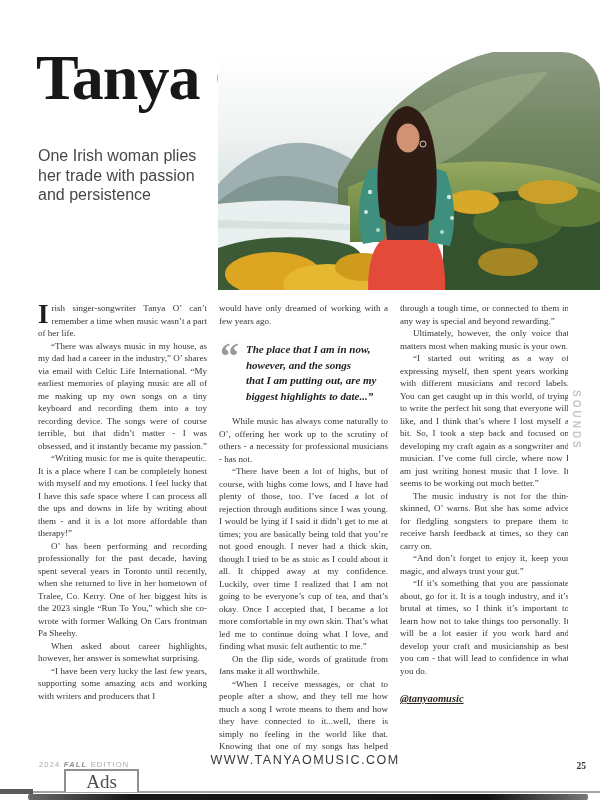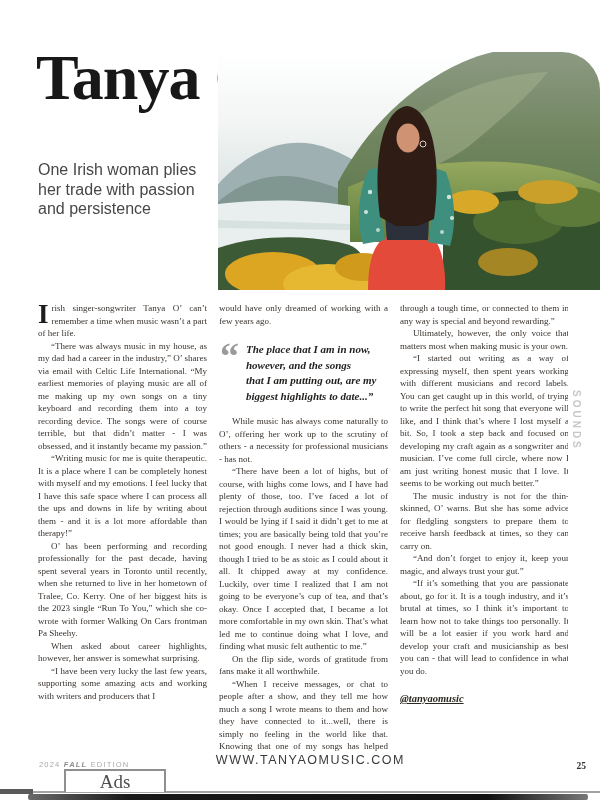--- a/index.html
+++ b/index.html
@@ -11,21 +11,21 @@
 
   
   .title {
     position:absolute; left:36px; top:44px; width:300px;
     font-family:"Liberation Serif", serif; font-weight:bold;
     font-size:64px; letter-spacing:-1px; color:#181818; line-height:1.05;
   }
   .subtitle {
     position:absolute; left:38px; top:146px; width:185px;
     font-family:"Liberation Sans", sans-serif; font-size:16px;
-    color:#474747; line-height:1.22;margin-top:14px;
+    color:#474747; line-height:1.22;
   }
 
   
   .photo {
     position:absolute; left:218px; top:52px; width:382px; height:238px;
     border-radius:0 38px 0 0; overflow:hidden;
   }
   .photo svg { display:block; }
 
   
@@ -59,21 +59,21 @@
 
   
   .side-label {
     position:absolute; left:571px; top:390px;
     writing-mode:vertical-rl; font-family:"Liberation Sans", sans-serif;
     font-size:10px; letter-spacing:3px; color:#c6c6c6; font-weight:600;
   }
 
   
   .website {
-    position:absolute; left:205px; top:753px; width:200px; text-align:right;
+    position:absolute; left:205px; top:753px; width:200px; text-align:center;
     font-family:"Liberation Sans", sans-serif; font-size:12.5px;
     letter-spacing:1.5px; color:#3a3a3a; font-weight:400;
   }
   .edition {
     position:absolute; left:39px; top:760px;
     font-family:"Liberation Sans", sans-serif; font-size:7.5px;
     letter-spacing:1.2px; color:#a9a9a9;
   }
   .edition .season { font-weight:bold; font-style:italic; color:#8f8f8f; }
   .page-number {
@@ -83,21 +83,21 @@
   }
   .bottom-rule {
     position:absolute; left:0; top:791px; width:600px; height:1.5px;
     background:#a3a3a3;
   }
   .bottom-rule-left {
     position:absolute; left:0; top:789px; width:33px; height:5px;
     background:#5a5a5a;
   }
   .ads-tab {
-    position:absolute; left:64px; top:769px; width:102px; height:23px;
+    position:absolute; left:64px; top:769px; width:75px; height:23px;
     background:#ffffff; border:2px solid #8f8f8f; border-bottom:none;
     text-align:center; font-family:"Liberation Serif", serif;
     font-size:19px; color:#4f4f4f; line-height:22px; cursor:pointer;
   }
   .bottom-edge {
     position:absolute; left:28px; top:794px; width:560px; height:6px;
     background:linear-gradient(to right,#6a6a6a,#181818 18%,#101010 82%,#777);
     border-radius:3px/5px;
   }
 </style>

